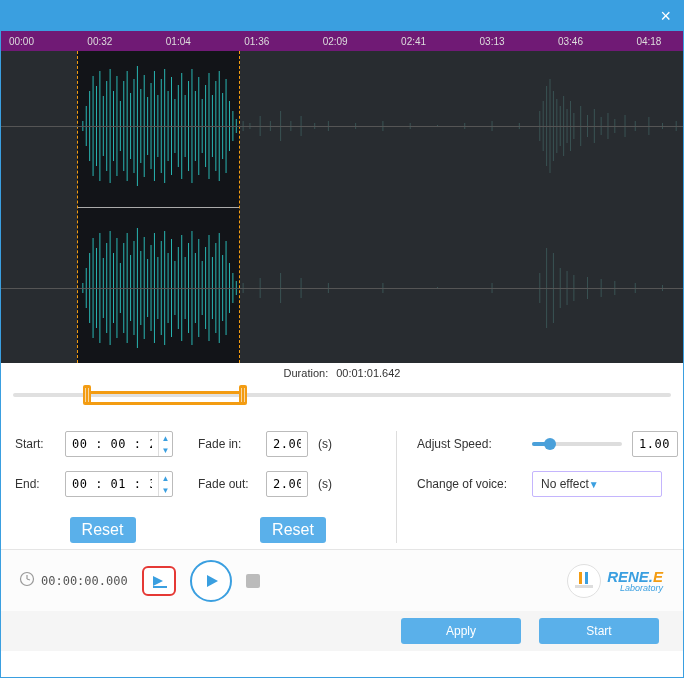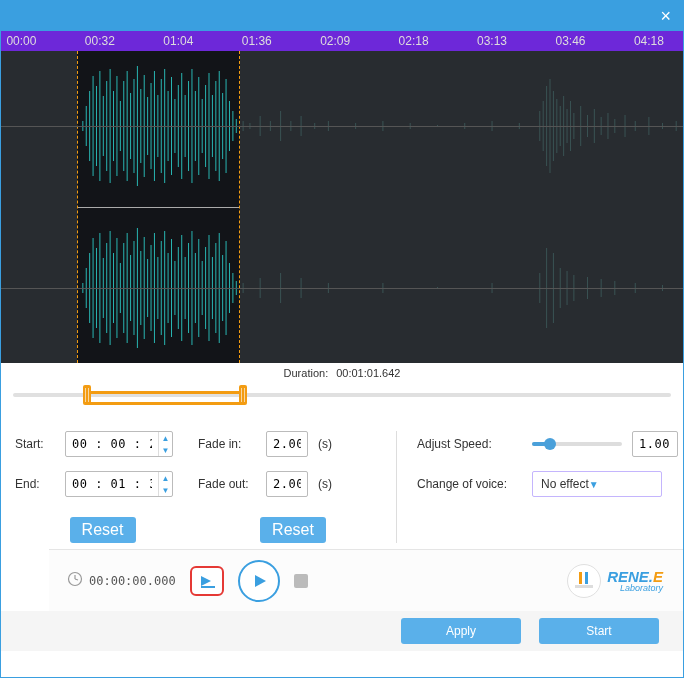--- a/index.html
+++ b/index.html
@@ -1,21 +1,21 @@
 <!DOCTYPE html>
 <html><head>
 <meta charset="utf-8">
 <style>
 * { box-sizing: border-box; margin: 0; padding: 0; }
 body { font-family: "Segoe UI", Arial, sans-serif; font-size: 12px; color: #333; background: #fff; width: 684px; height: 678px; border: 1px solid #3a9fe0; position: relative; overflow: hidden; }
 
 .titlebar { height: 30px; background: #3a9fe0; display: flex; align-items: center; justify-content: flex-end; padding: 0 12px; }
 .titlebar .close { color: #fff; font-size: 18px; cursor: pointer; }
 
-.timeline-ruler { height: 20px; background: #6d28d9; color: #ddd; display: flex; font-size: 12px; align-items: center; position: relative; }
+.timeline-ruler { height: 20px; background: #701a75; color: #ddd; display: flex; font-size: 10px; align-items: center; position: relative; }
 .timeline-ruler span { position: absolute; transform: translateX(-50%); }
 
 .waveform-area { height: 312px; background: #282c30; position: relative; overflow: hidden; }
 .selection-highlight { position: absolute; top: 0; bottom: 0; background: #121418; border-left: 1px dashed #f39c12; border-right: 1px dashed #f39c12; }
 .wave-track { position: absolute; left: 0; right: 0; height: 150px; }
 .wave-track.top { top: 0; }
 .wave-track.bot { bottom: 0; }
 .wave-track .center-line { position: absolute; top: 75px; left: 0; right: 0; height: 1px; background: #555; }
 .wave-track svg { width: 100%; height: 100%; display: block; }
 .sel-divider { position: absolute; height: 1px; left: 0; right: 0; background: #aaa; }
@@ -46,21 +46,21 @@
 
 .btn-reset { width: 66px; height: 26px; background: #5ab0ea; color: #fff; border: none; border-radius: 3px; font-size: 16px; cursor: pointer; }
 
 .hslider { position: relative; width: 90px; height: 4px; background: #ddd; border-radius: 2px; }
 .hslider .fill { position: absolute; height: 100%; background: #4aa0da; border-radius: 2px; }
 .hslider .thumb { position: absolute; width: 12px; height: 12px; background: #4aa0da; border-radius: 50%; top: -4px; transform: translateX(-50%); cursor: grab; }
 
 .select-box { display: flex; align-items: center; justify-content: flex-start; border: 1px solid #c4b5fd; height: 26px; padding: 0 8px; width: 130px; border-radius: 2px; cursor: pointer; }
 .select-box .chev { color: #3a9fe0; font-size: 10px; }
 
-.playback-bar { height: 62px; border-top: 1px solid #e5e5e5; display: flex; align-items: center; padding: 0 18px; gap: 14px; background: #fcfcfc; position: relative; margin-left: 48px; }
+.playback-bar { height: 62px; border-top: 1px solid #e5e5e5; display: flex; align-items: center; padding: 0 18px; gap: 14px; background: #fcfcfc; position: relative; }
 .clock-row { display: flex; align-items: center; gap: 6px; color: #666; }
 .clock-row .time { font-family: monospace; color: #555; }
 .sq-btn { width: 34px; height: 30px; border: 1px solid #ccc; border-radius: 4px; background: #fff; display: flex; align-items: center; justify-content: center; cursor: pointer; }
 .sq-btn.highlight { border: 2px solid #e53935; border-radius: 6px; }
 .round-btn { width: 42px; height: 42px; border: 2px solid #3a9fe0; border-radius: 50%; background: #fff; display: flex; align-items: center; justify-content: center; cursor: pointer; }
 .stop-btn { width: 14px; height: 14px; background: #bbb; border-radius: 2px; cursor: pointer; }
 
 .logo { position: absolute; right: 20px; display: flex; align-items: center; gap: 6px; }
 .logo-img { width: 34px; height: 34px; border: 1px solid #e0e0e0; border-radius: 50%; background: #fff; display: flex; align-items: center; justify-content: center; }
 .logo-txt { display: flex; flex-direction: column; line-height: 1; }
@@ -77,21 +77,21 @@
 <div class="titlebar">
   <span class="close">×</span>
 </div>
 
 <div class="timeline-ruler">
   <span style="left:3%">00:00</span>
   <span style="left:14.5%">00:32</span>
   <span style="left:26%">01:04</span>
   <span style="left:37.5%">01:36</span>
   <span style="left:49%">02:09</span>
-  <span style="left:60.5%">02:18</span>
+  <span style="left:60.5%">02:41</span>
   <span style="left:72%">03:13</span>
   <span style="left:83.5%">03:46</span>
   <span style="left:95%">04:18</span>
 </div>
 
 <div class="waveform-area">
   <div class="selection-highlight" style="left:11.2%; width:23.8%;">
     <div class="sel-divider" style="top:50%;"></div>
   </div>
   <div class="wave-track top">

